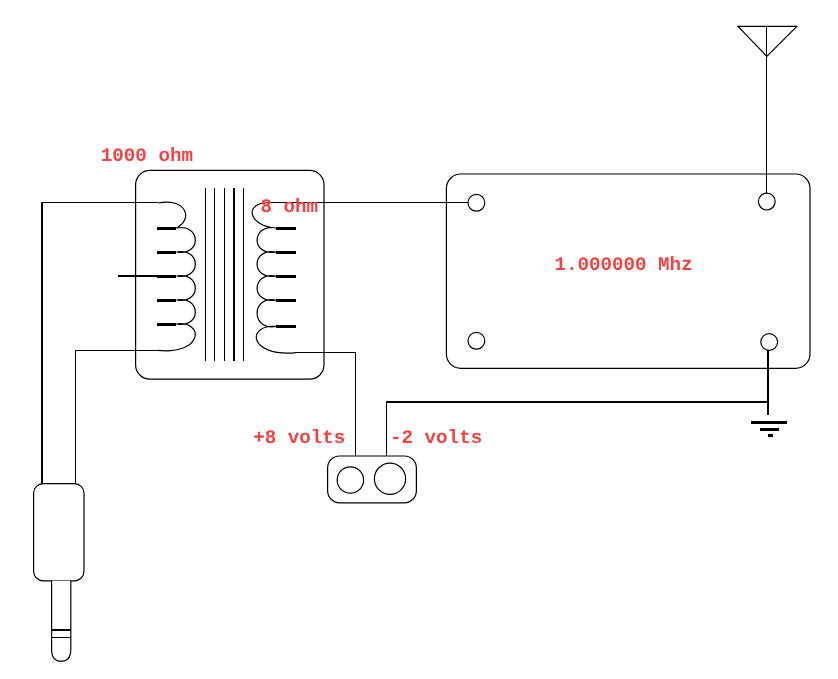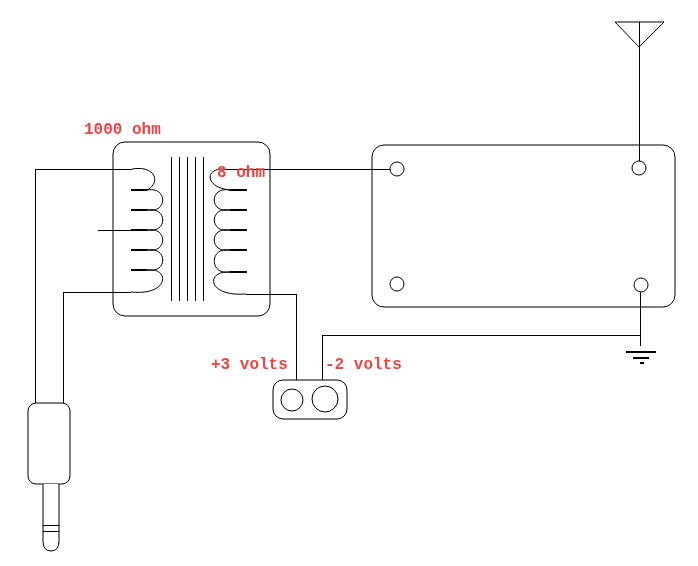--- a/index.html
+++ b/index.html
@@ -123,18 +123,19 @@
         <path d="M 43 525 L 59 525"></path>
         <path d="M 43 531 L 59 531"></path>
       </g>
     </g>
   </svg>
 
   <div class="lbl" style="left:84px;top:122px;">1000 ohm</div>
 
   <div class="lbl" style="left:217px;top:133px;margin-top:32px;">8 ohm</div>
 
+  <div class="lbl" style="left:462px;top:213px;">1.000000 Mhz</div>
 
-  <div class="lbl" style="left:211px;top:357px;">+3 volts</div>
+  <div class="lbl" style="left:211px;top:357px;">+8 volts</div>
 
   <div class="lbl" style="left:325px;top:357px;">-2 volts</div>
 
 </div>
 
 </body></html>

